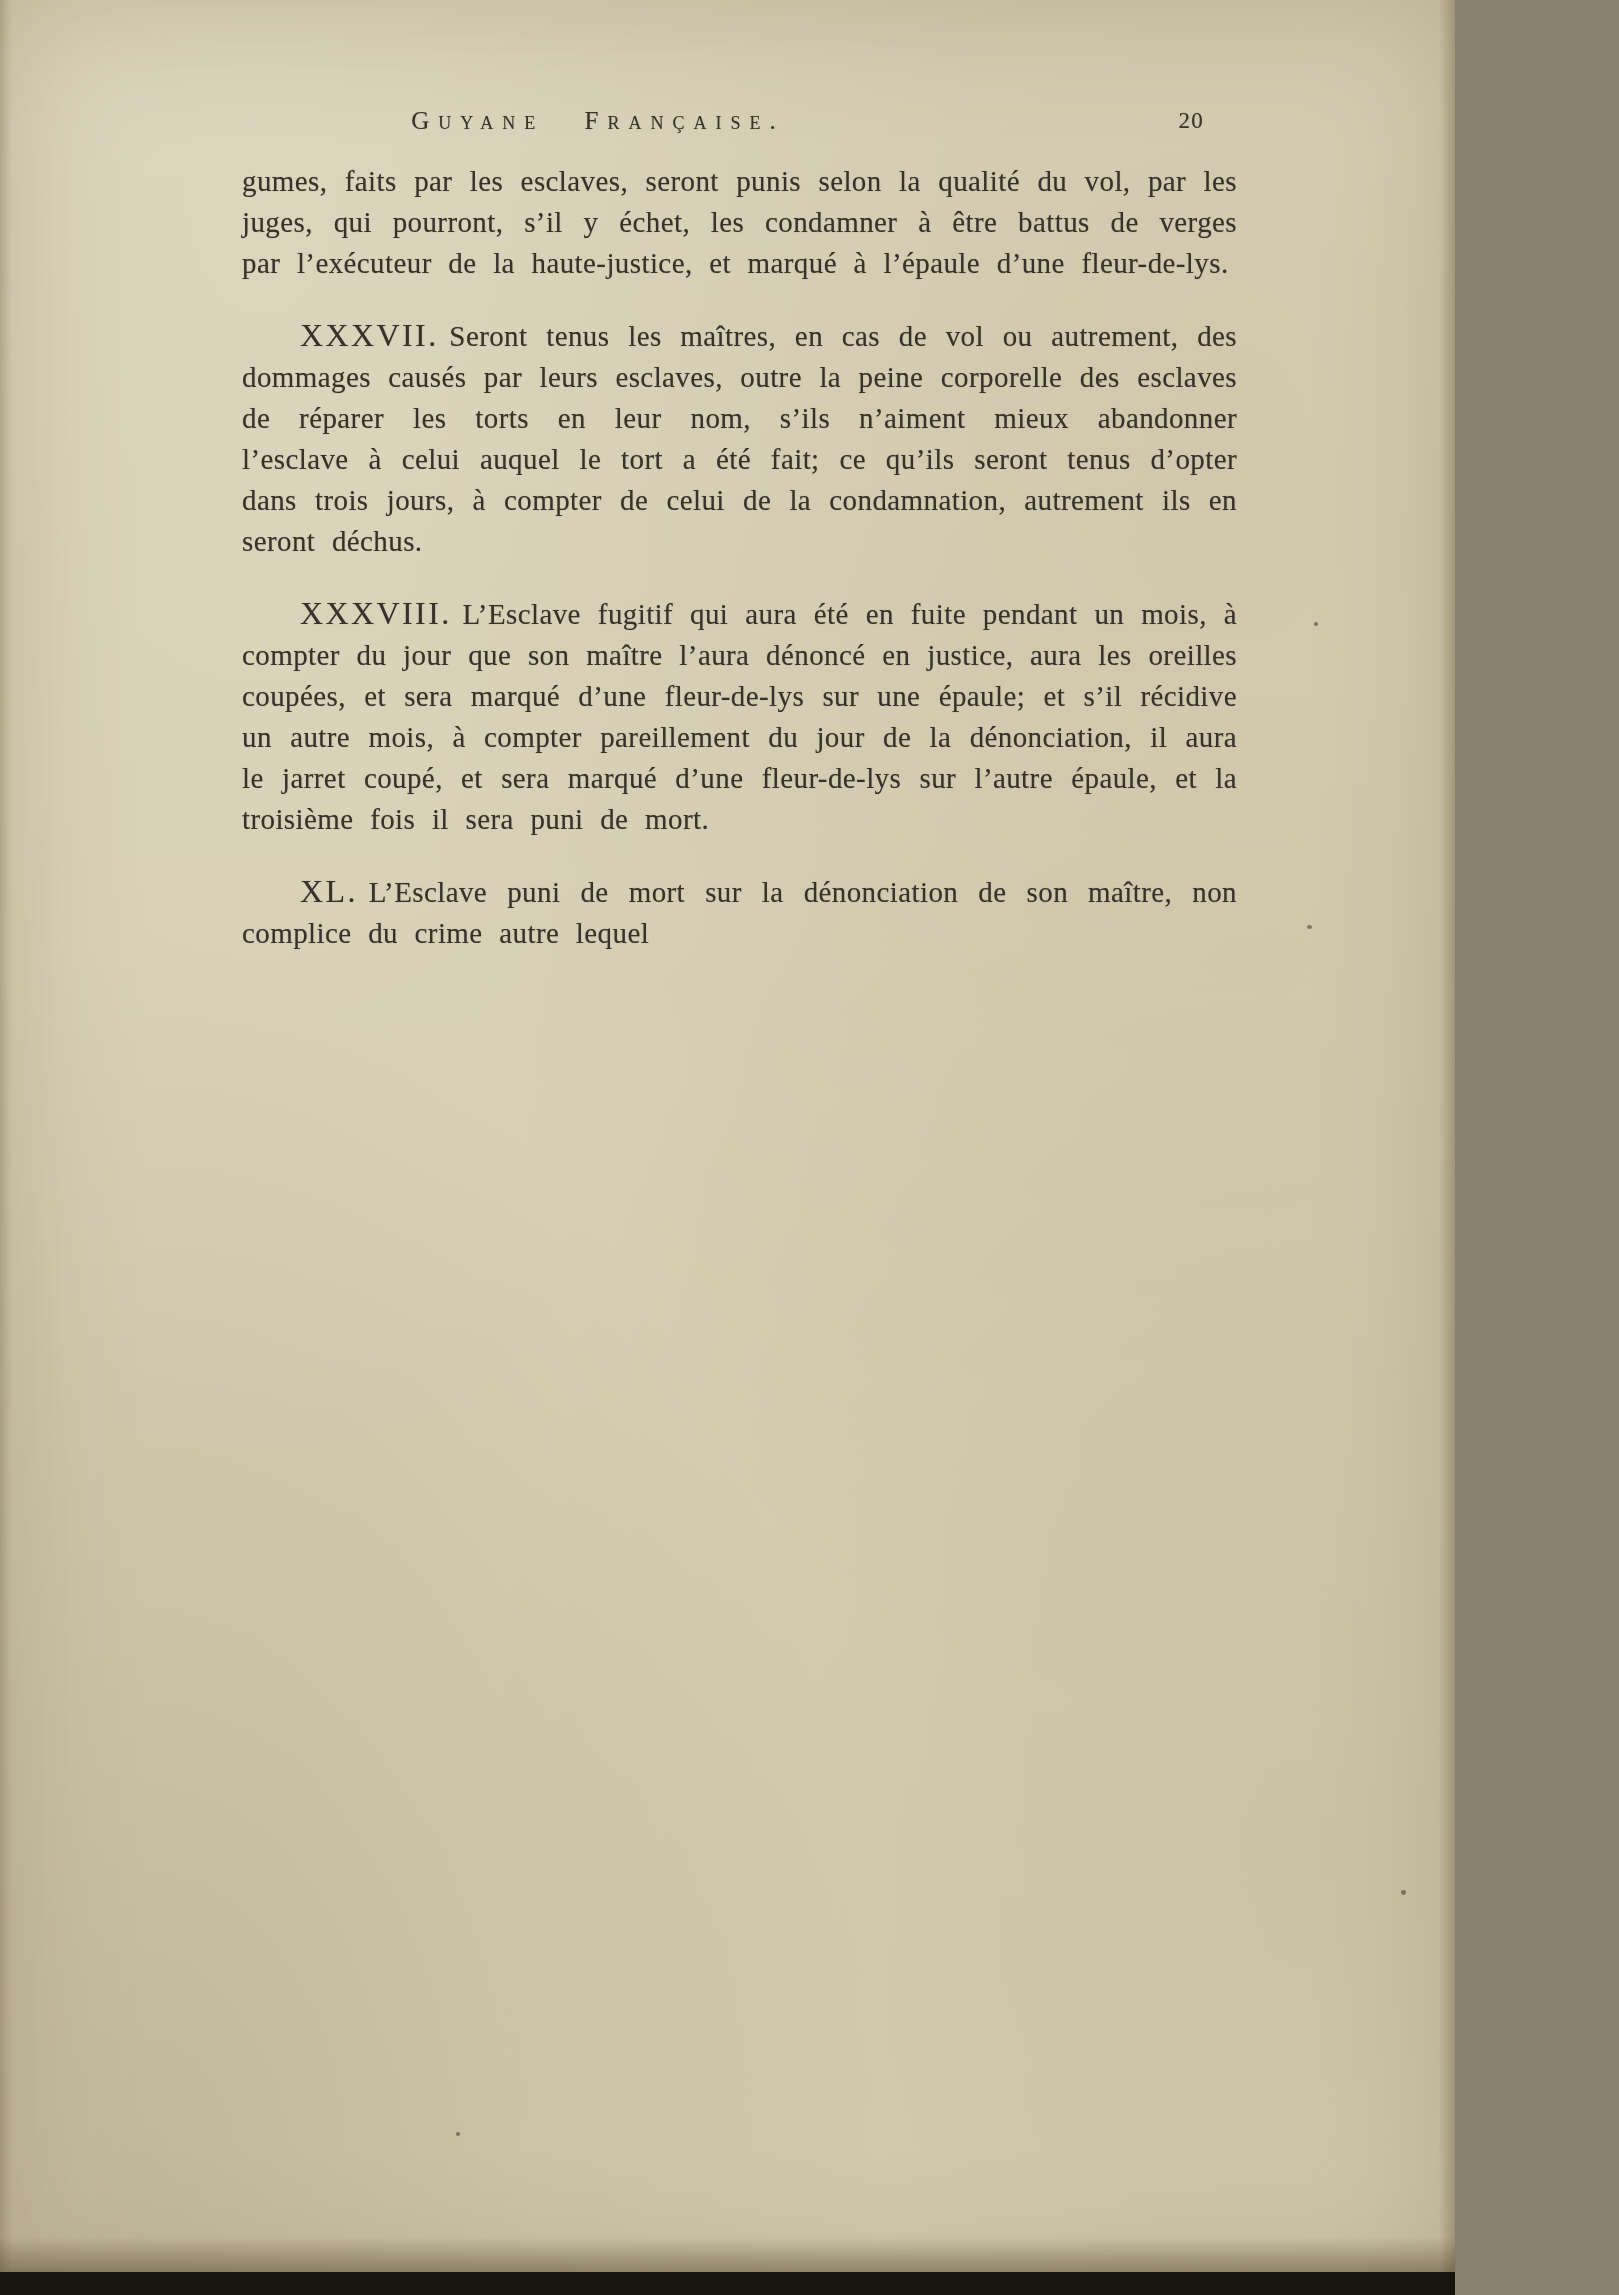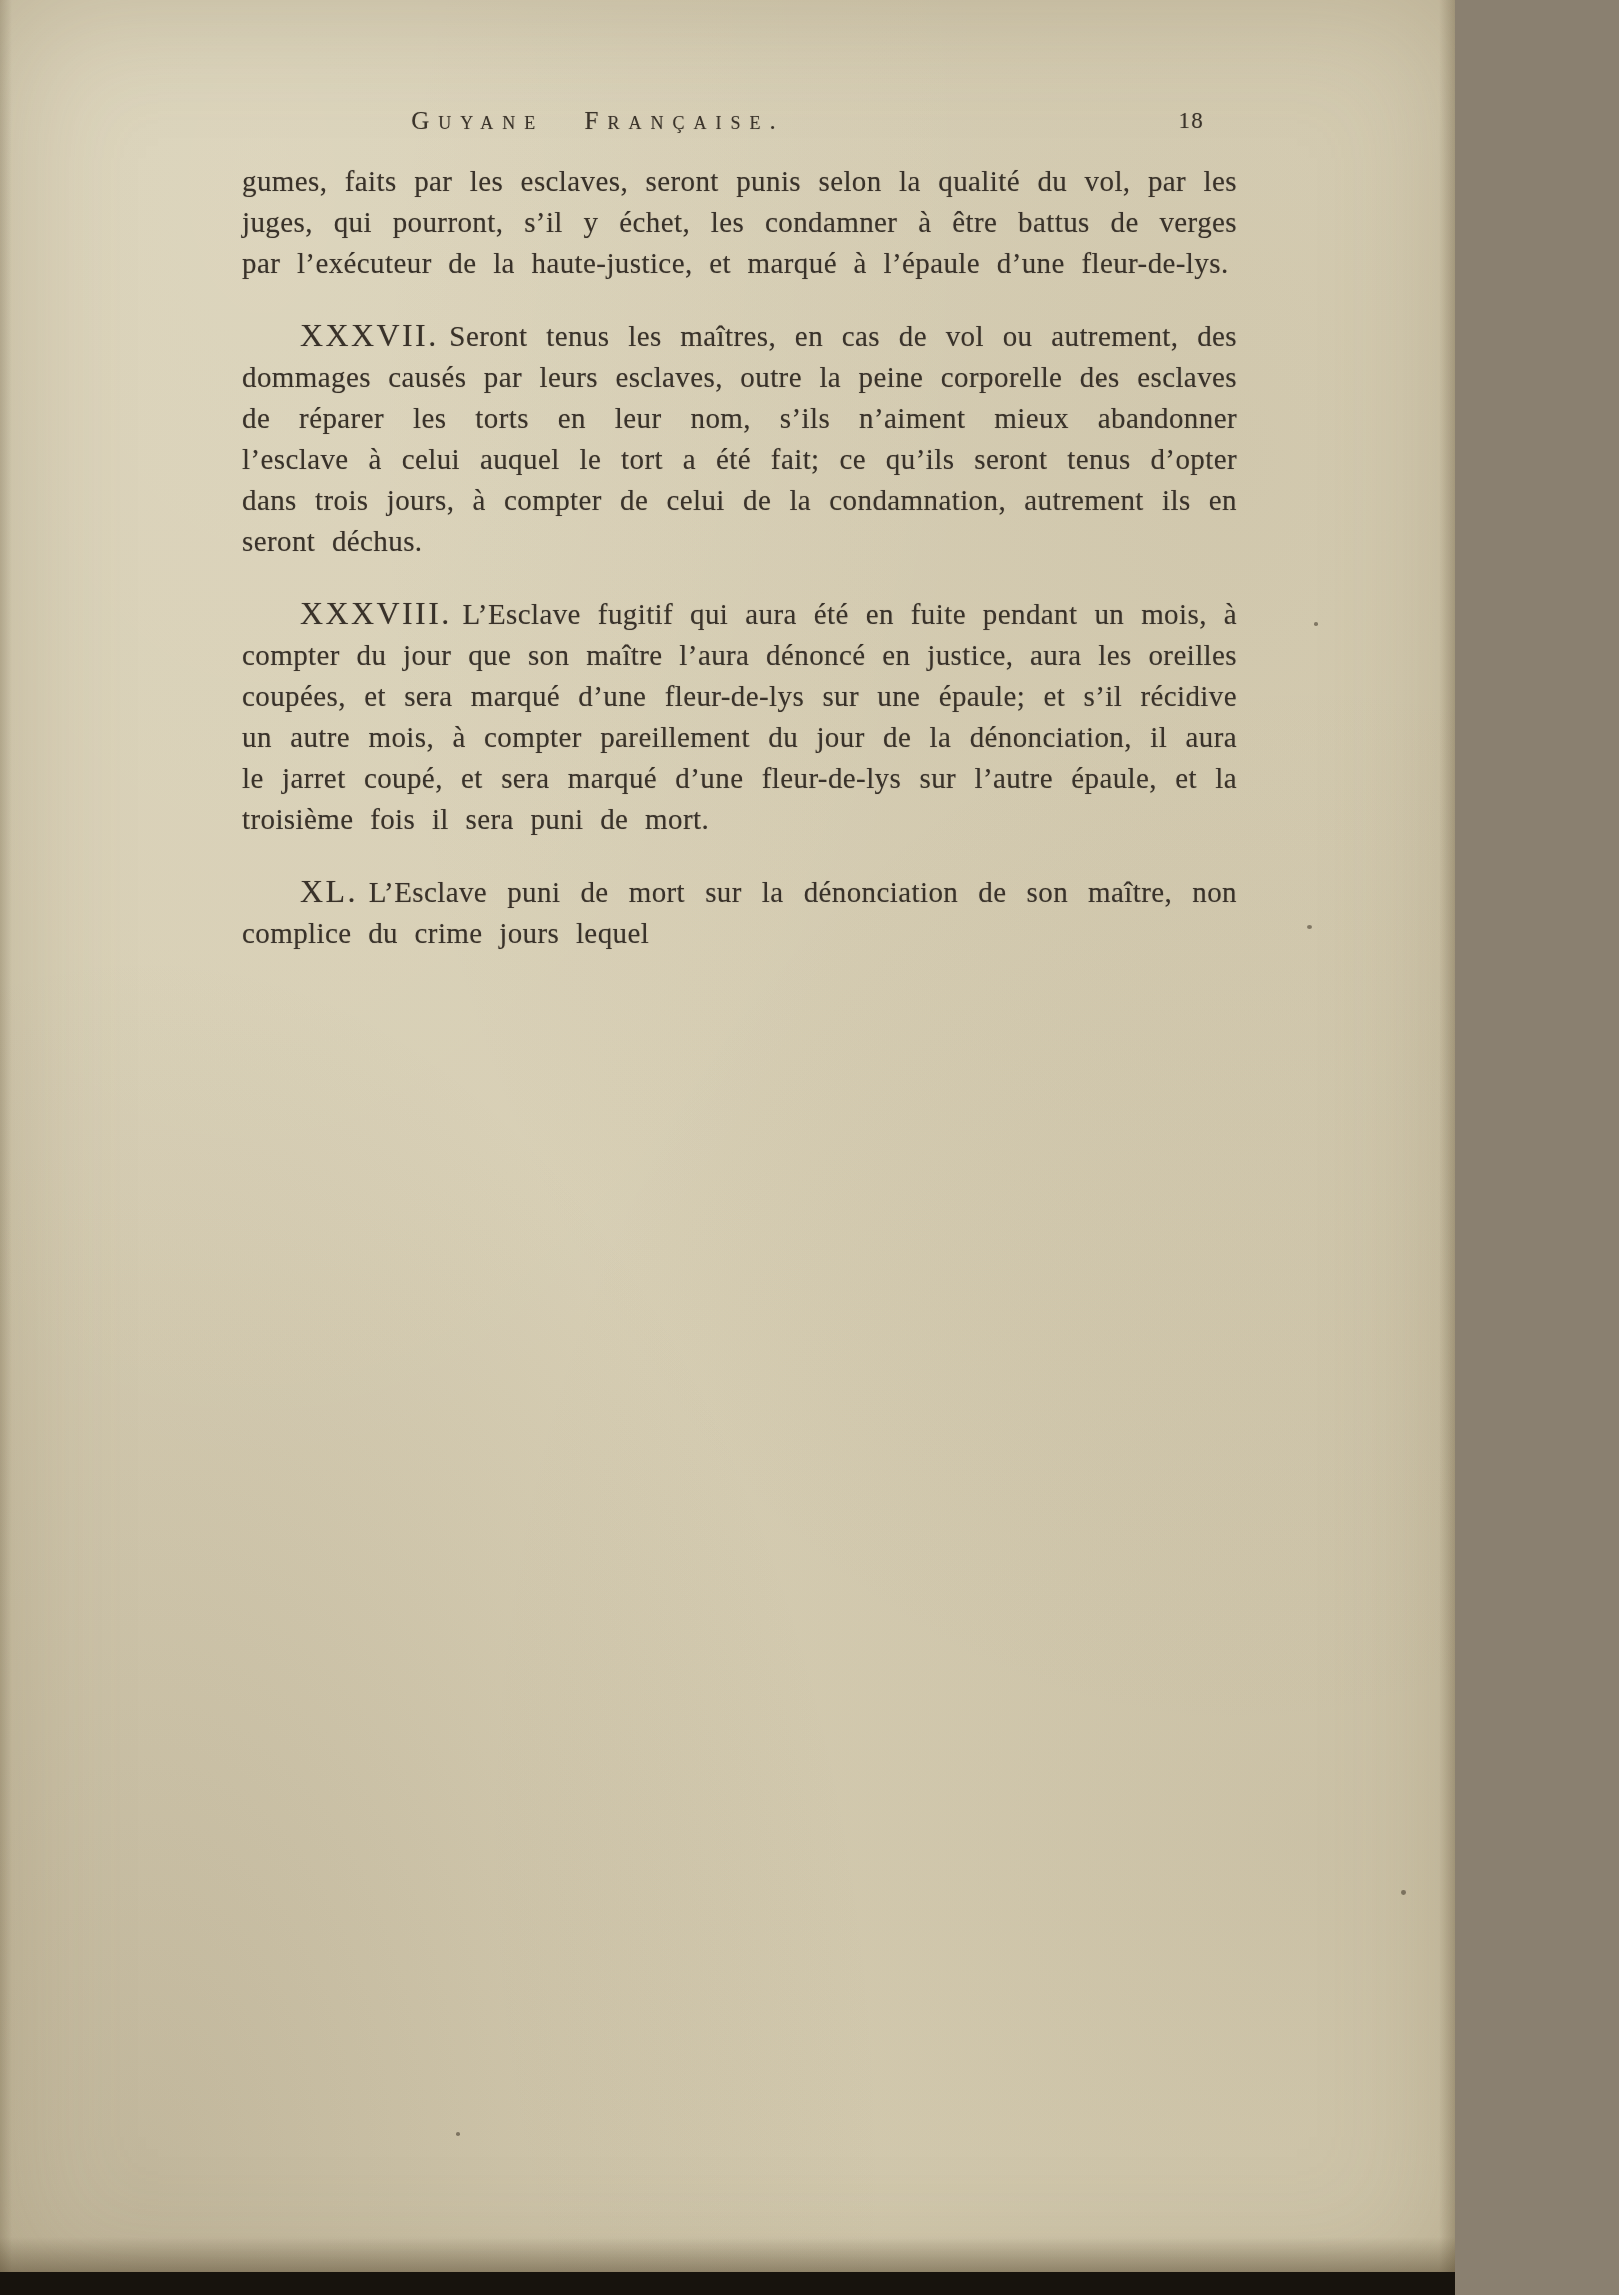--- a/index.html
+++ b/index.html
@@ -123,33 +123,33 @@
   .speck.s5 { left: 456px;  top: 2132px; width: 4.2px;  height: 3.6px; }
   .speck.s6 { left: 1475px; top: 1535px; width: 3.6px;  height: 3px; }
 </style>
 </head>
 <body>
 
 <div class="sheet">
 
   <header class="page-header">
     <span class="running-title">Guyane Française.</span>
-    <span class="page-number">18</span>
+    <span class="page-number">20</span>
   </header>
 
   <main class="text-block">
 
     <p class="para no-indent"><span>gumes, faits par les esclaves, seront punis selon la qualité du vol, par les juges, qui pourront, s’il y échet, les condamner à être battus de verges par l’exécuteur de la haute-justice, et marqué à l’épaule d’une fleur-de-lys.</span></p>
 
     <p class="para"><span class="art-num">XXXVII.</span><span>Seront tenus les maîtres, en cas de vol ou autrement, des dommages causés par leurs esclaves, outre la peine corporelle des esclaves de réparer les torts en leur nom, s’ils n’aiment mieux abandonner l’esclave à celui auquel le tort a été fait; ce qu’ils seront tenus d’opter dans trois jours, à compter de celui de la condamnation, autrement ils en seront déchus.</span></p>
 
     <p class="para"><span class="art-num">XXXVIII.</span><span>L’Esclave fugitif qui aura été en fuite pendant un mois, à compter du jour que son maître l’aura dénoncé en justice, aura les oreilles coupées, et sera marqué d’une fleur-de-lys sur une épaule; et s’il récidive un autre mois, à compter pareillement du jour de la dénonciation, il aura le jarret coupé, et sera marqué d’une fleur-de-lys sur l’autre épaule, et la troisième fois il sera puni de mort.</span></p>
 
 
-    <p class="para"><span class="art-num">XL.</span><span>L’Esclave puni de mort sur la dénonciation de son maître, non complice du crime jours lequel</span></p>
+    <p class="para"><span class="art-num">XL.</span><span>L’Esclave puni de mort sur la dénonciation de son maître, non complice du crime autre lequel</span></p>
 
   </main>
 
   <div class="speck s1"></div>
   <div class="speck s2"></div>
   <div class="speck s3"></div>
   <div class="speck s4"></div>
   <div class="speck s5"></div>
   <div class="speck s6"></div>
 

